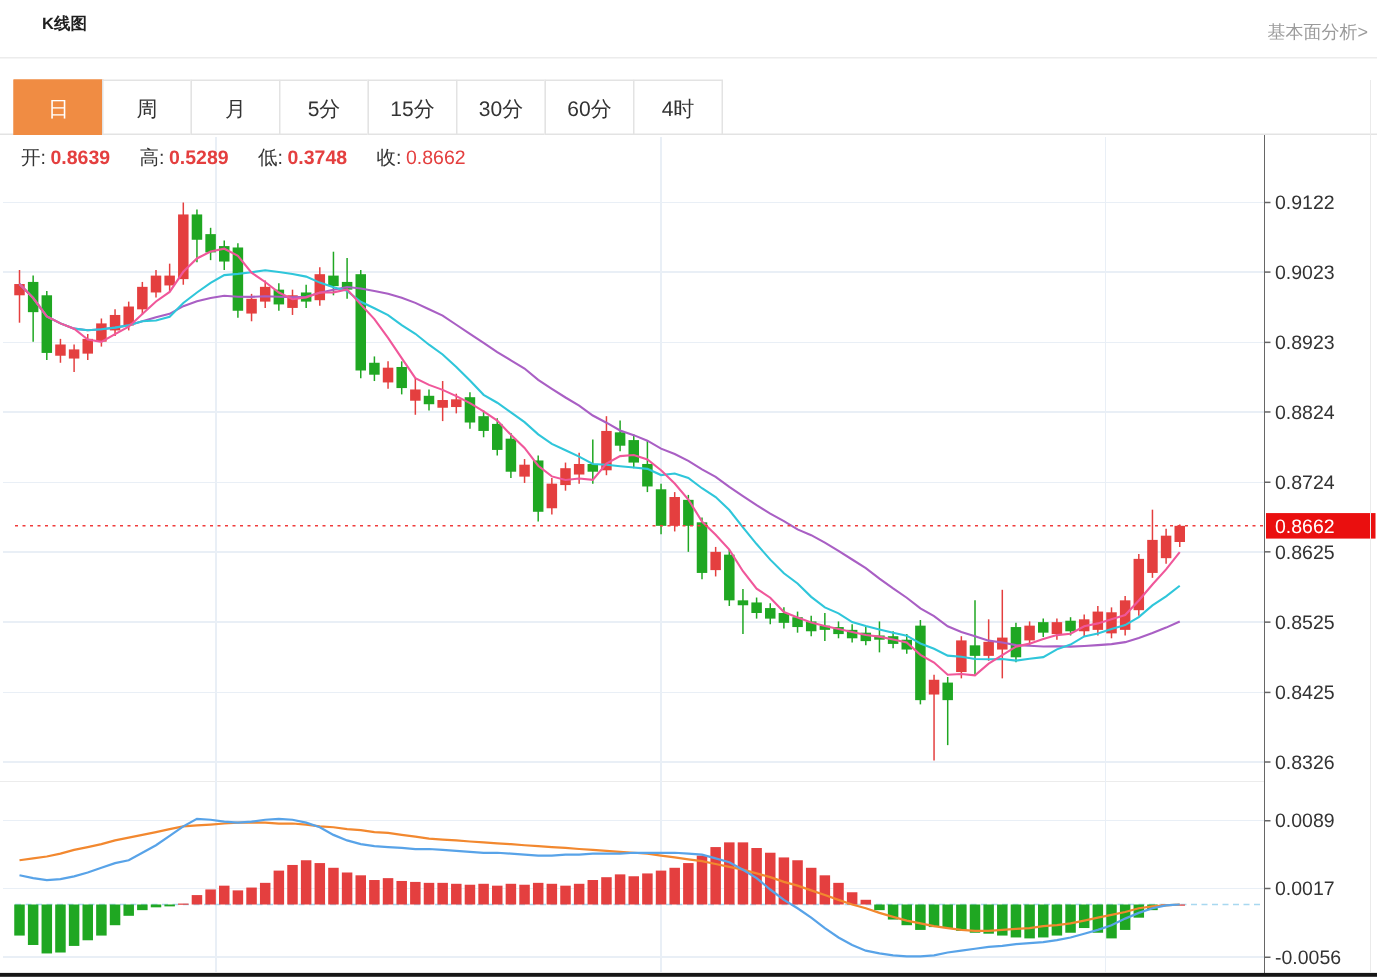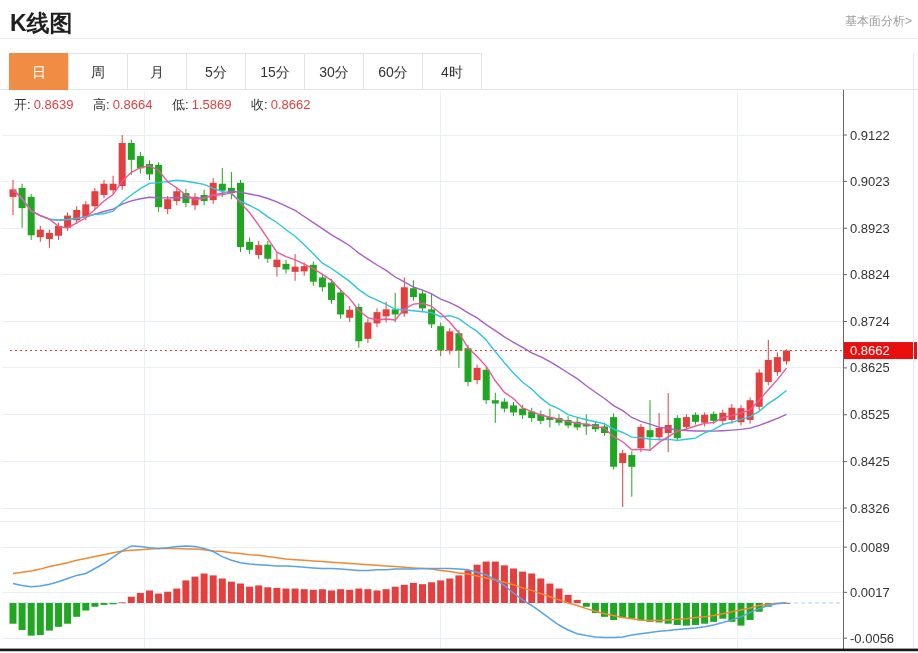--- a/index.html
+++ b/index.html
@@ -1,30 +1,30 @@
 <!DOCTYPE html>
 <html><head>
 <meta charset="utf-8">
 <style>
   html,body{margin:0;padding:0;background:#fff;}
   .page{position:relative;width:918px;height:653px;background:#fff;overflow:hidden;
         font-family:"Liberation Sans",sans-serif;}
-  .title{position:absolute;left:10px;top:8px;font-size:23px;font-weight:bold;color:#1f1f1f;}
+  .title{position:absolute;left:28px;top:8px;font-size:11px;font-weight:bold;color:#1f1f1f;}
   .fund-link{position:absolute;right:6px;top:13px;font-size:12px;color:#9b9b9b;cursor:pointer;text-decoration:none;text-align:center;}
   .hr1{position:absolute;left:0;top:38px;width:918px;height:1px;background:#ececec;}
   .tab-underline{position:absolute;left:0;top:89px;width:918px;height:1px;background:#e3e3e3;}
   .tabbar{position:absolute;left:10px;top:53px;display:flex;z-index:3;}
   .tab{width:60px;height:37px;line-height:37px;text-align:center;font-size:14px;color:#333;
        background:#fff;border:1px solid #e3e3e3;margin-left:-1px;box-sizing:border-box;cursor:pointer;}
   .tab.active{background:#f08c43;border-color:#f08c43;color:#fff;}
   svg{position:absolute;left:0;top:0;}
   svg text{font-family:"Liberation Sans",sans-serif;font-size:13px;fill:#333;}
   .orow{position:absolute;left:14px;font-size:13px;white-space:nowrap;z-index:2;}
   .orow span{margin-right:3px;}
-  .orow .gap{margin-right:16px;}
+  .orow .gap{margin-right:16px;font-weight:bold;}
   .lbl{color:#333}
   .red{color:#e43f3f}
   .pink{color:#f0579a}
   .cyan{color:#2fc6da}
   .purple{color:#a95fc4}
   .blue{color:#58a3e8}
   .orange{color:#f2882f}
 </style>
 </head>
 <body>
@@ -355,20 +355,20 @@
       <line x1="843" y1="638.1456000000001" x2="847" y2="638.1456000000001" stroke="#666666"></line>
       <text x="850" y="642.6456000000001">-0.0056</text>
       <rect x="844" y="342.05600000000015" width="73" height="17" fill="#ea0f0f"></rect>
       <text x="850" y="355.05600000000015" fill="#fff" style="fill: rgb(255, 255, 255);">0.8662</text>
       <rect x="0" y="648.6" width="918" height="2.6" fill="#161616"></rect>
       <line x1="913.5" y1="53" x2="913.5" y2="648" stroke="#eaeaea" shape-rendering="crispEdges"></line>
     </svg>
 
   <div class="orow" style="top:96px">
     <span class="lbl">开:</span><span class="red gap">0.8639</span>
-    <span class="lbl">高:</span><span class="red gap">0.8664</span>
-    <span class="lbl">低:</span><span class="red gap">1.5869</span>
+    <span class="lbl">高:</span><span class="red gap">0.5289</span>
+    <span class="lbl">低:</span><span class="red gap">0.3748</span>
     <span class="lbl">收:</span><span class="red">0.8662</span>
   </div>
 
 
 
 </div>
 
 </body></html>

